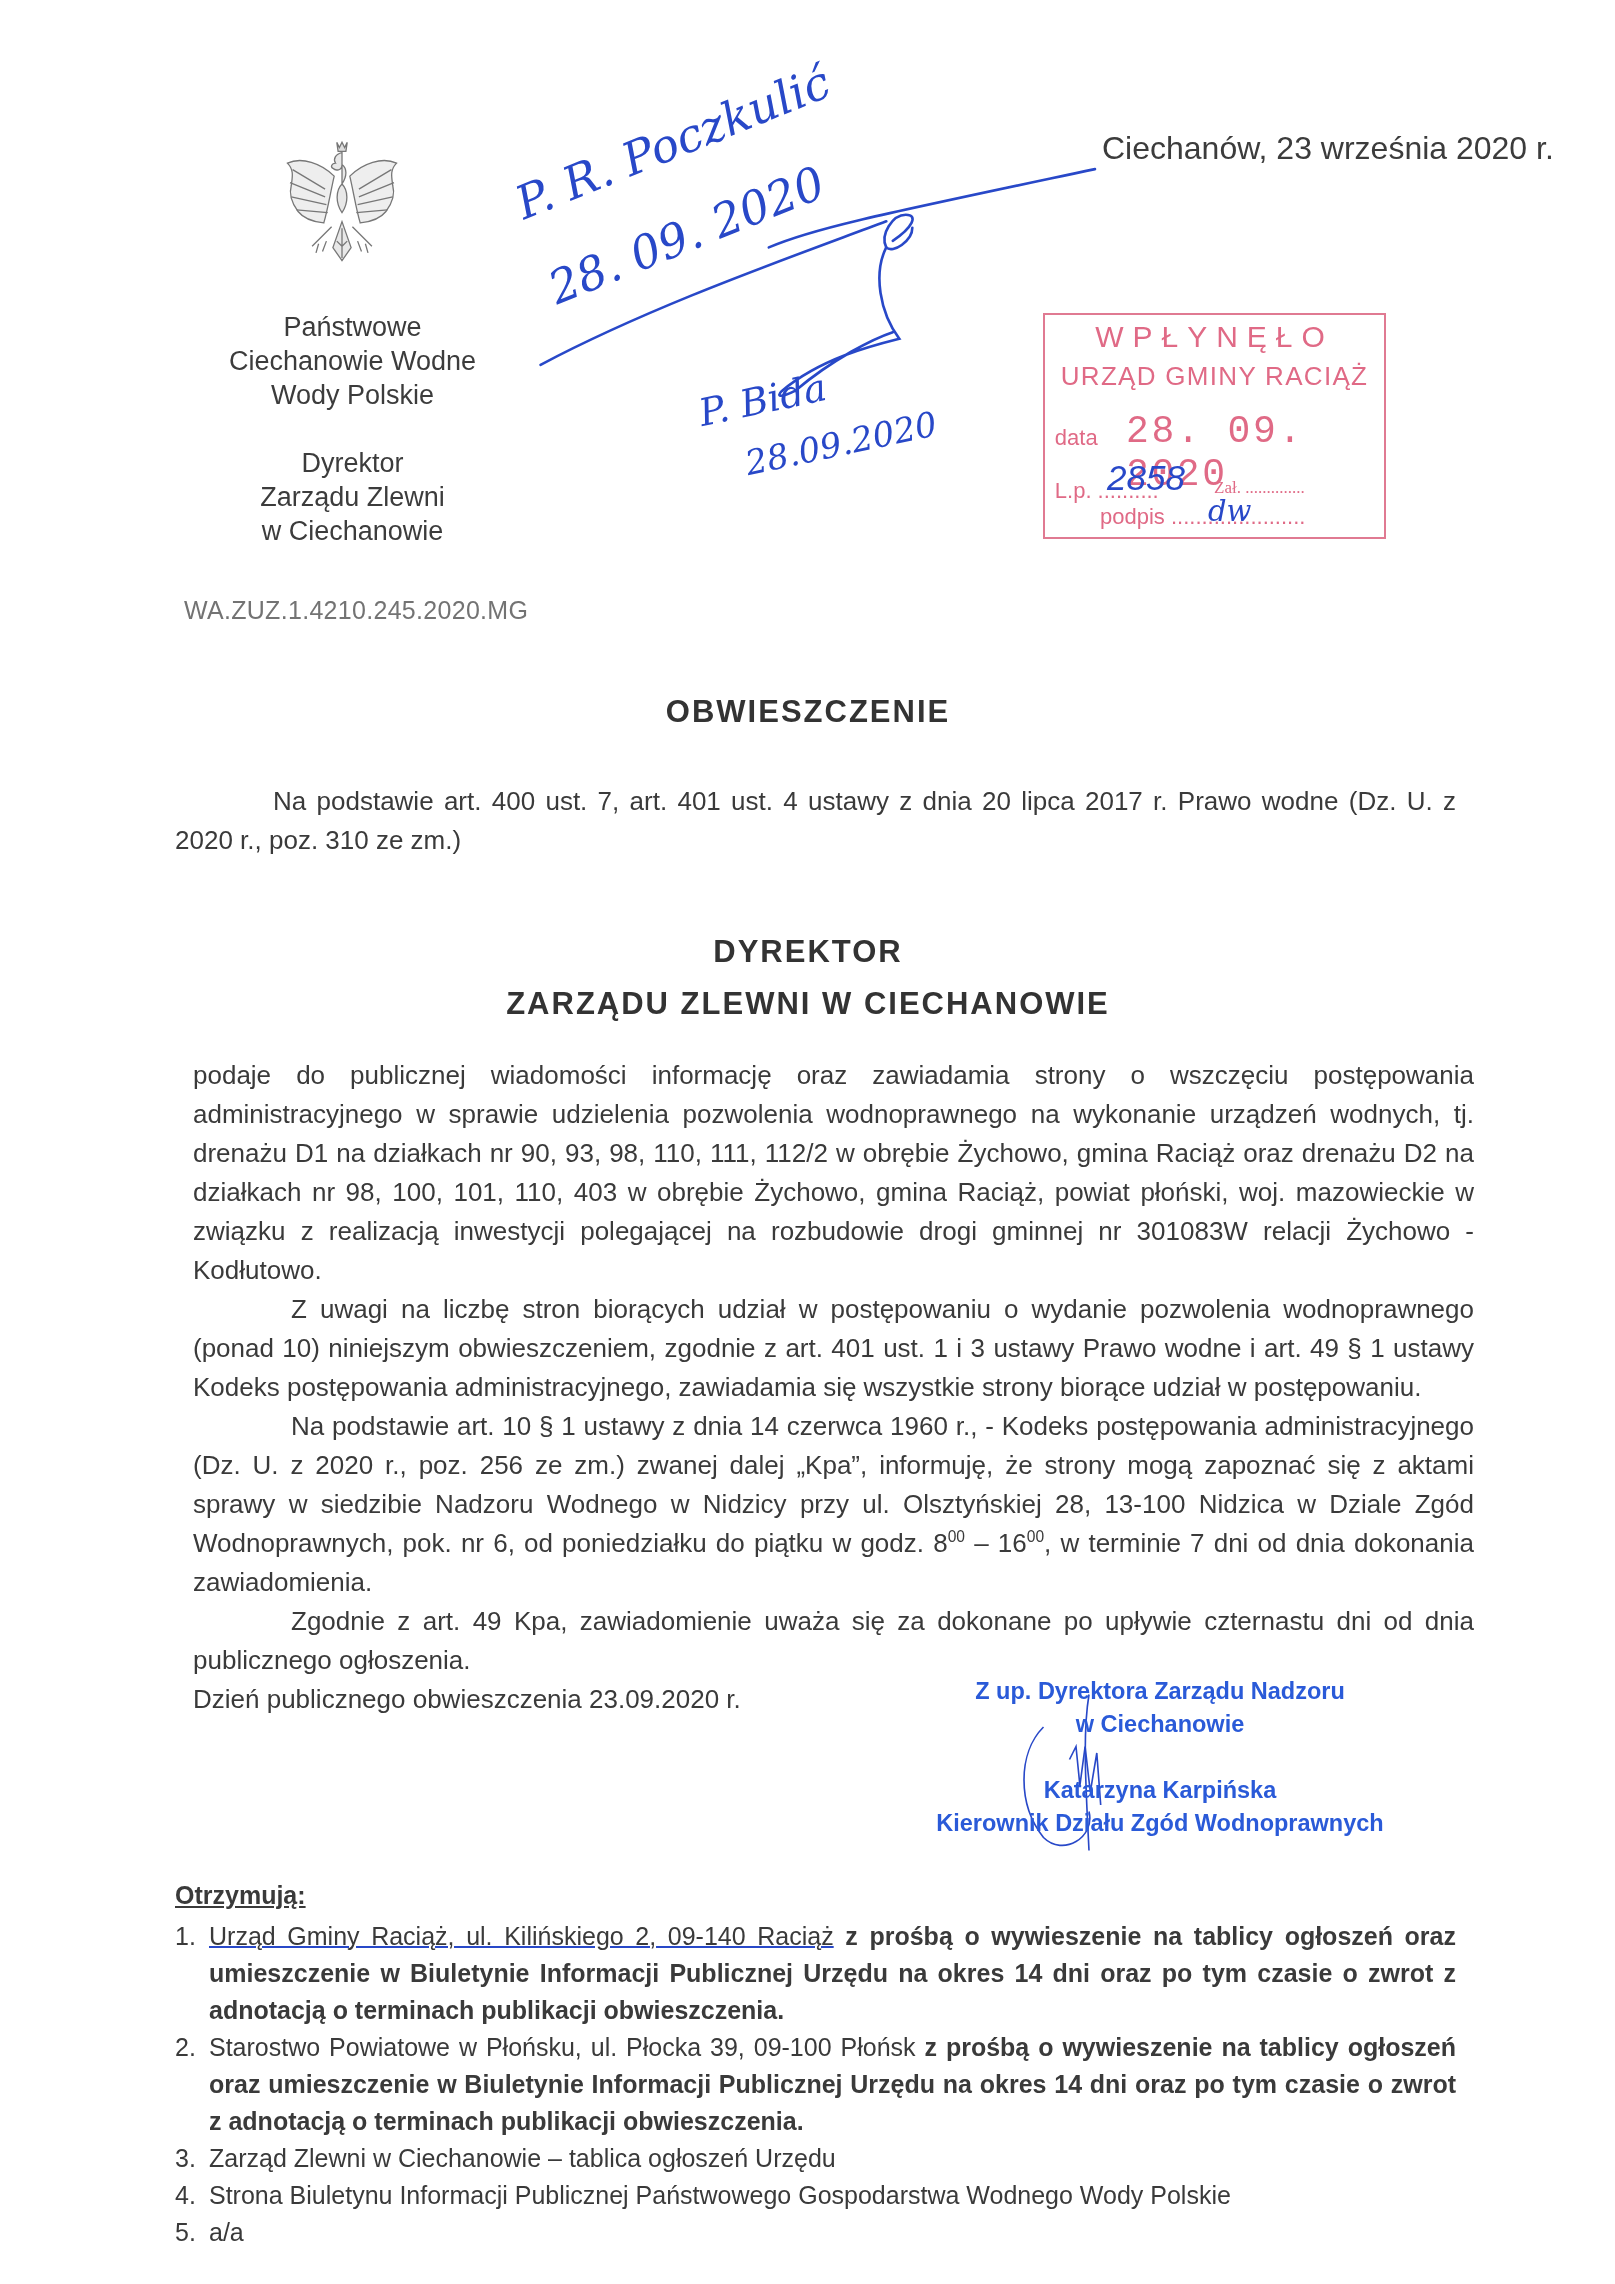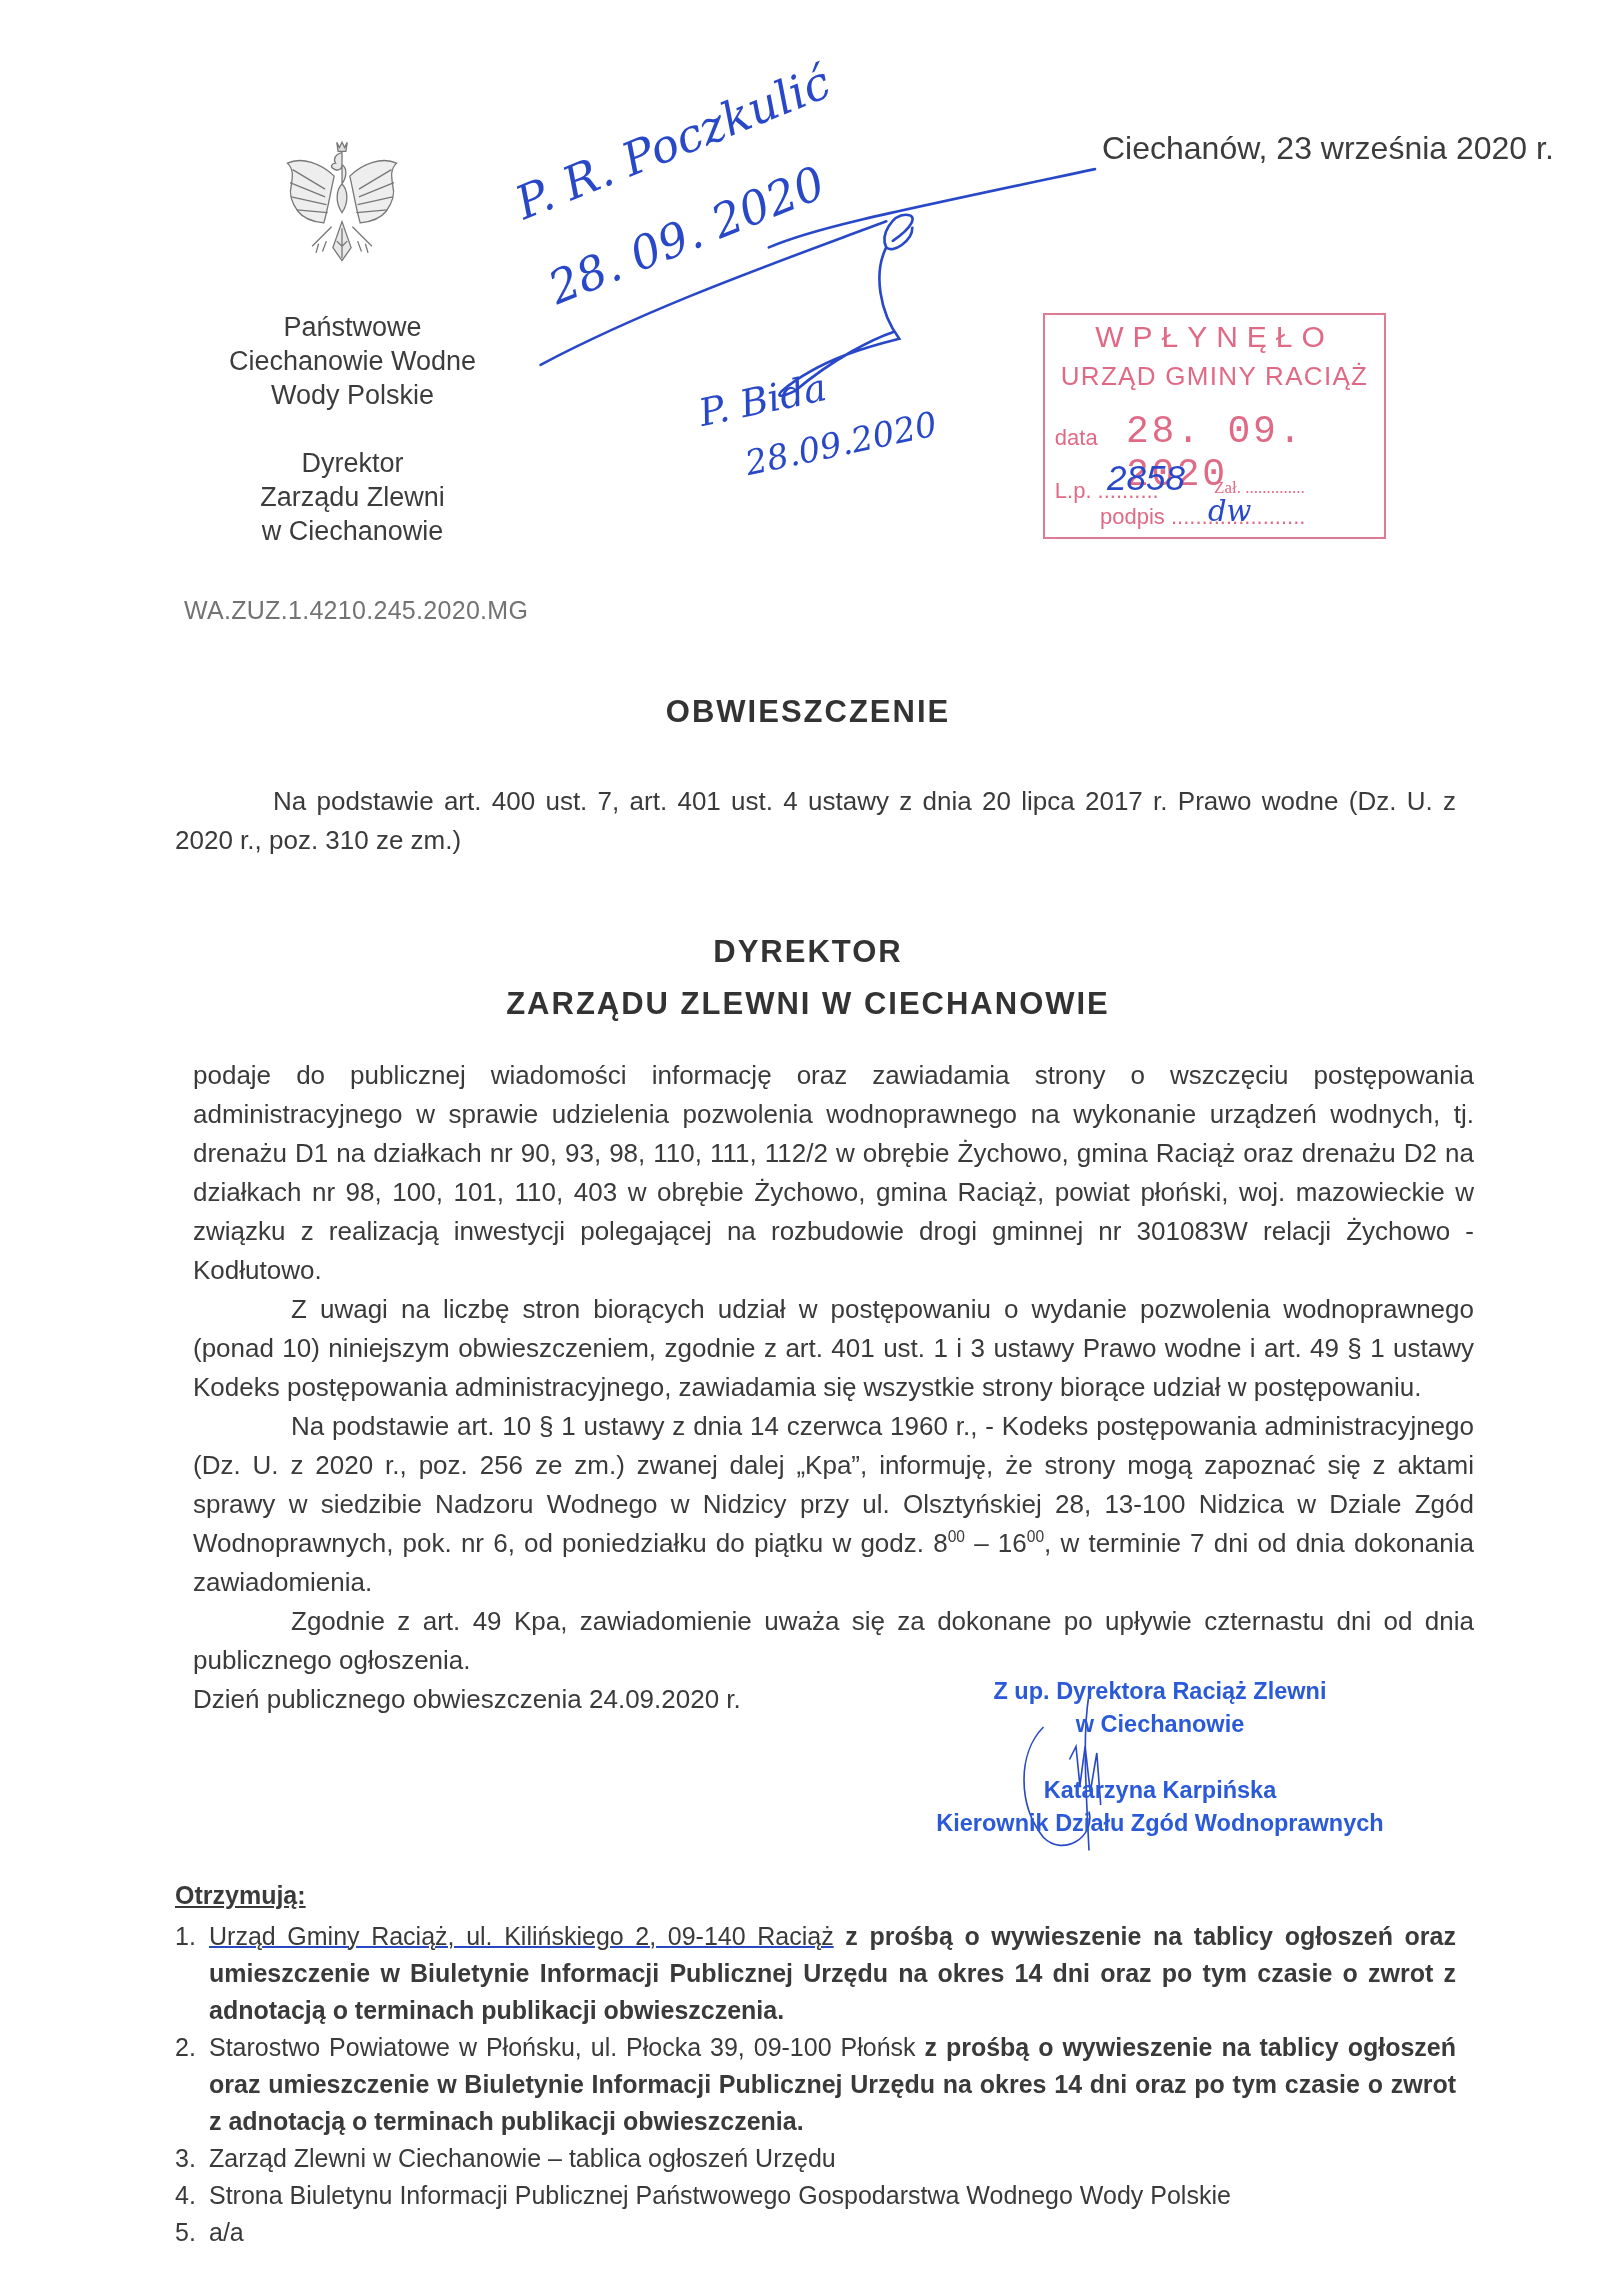--- a/index.html
+++ b/index.html
@@ -128,32 +128,32 @@
 <div id="director-title" class="abs">
   <div>DYREKTOR</div>
   <div>ZARZĄDU ZLEWNI W CIECHANOWIE</div>
 </div>
 
 <div id="body" class="abs txt">
   <p class="just">podaje do publicznej wiadomości informację oraz zawiadamia strony o wszczęciu postępowania administracyjnego w sprawie udzielenia pozwolenia wodnoprawnego na wykonanie urządzeń wodnych, tj. drenażu D1 na działkach nr 90, 93, 98, 110, 111, 112/2 w obrębie Żychowo, gmina Raciąż oraz drenażu D2 na działkach nr 98, 100, 101, 110, 403 w obrębie Żychowo, gmina Raciąż, powiat płoński, woj. mazowieckie w związku z realizacją inwestycji polegającej na rozbudowie drogi gminnej nr 301083W relacji Żychowo - Kodłutowo.</p>
   <p class="just indent">Z uwagi na liczbę stron biorących udział w postępowaniu o wydanie pozwolenia wodnoprawnego (ponad 10) niniejszym obwieszczeniem, zgodnie z art. 401 ust. 1 i 3 ustawy Prawo wodne i art. 49 § 1 ustawy Kodeks postępowania administracyjnego, zawiadamia się wszystkie strony biorące udział w postępowaniu.</p>
   <p class="just indent"><span>Na podstawie art. 10 § 1 ustawy z dnia 14 czerwca 1960 r., - Kodeks postępowania administracyjnego (Dz. U. z 2020 r., poz. 256 ze zm.) zwanej dalej „Kpa”, informuję, że strony mogą zapoznać się z aktami sprawy w siedzibie Nadzoru Wodnego w Nidzicy przy ul. Olsztyńskiej 28, 13-100 Nidzica w Dziale Zgód Wodnoprawnych, pok. nr 6, od poniedziałku do piątku w godz. </span><span>8</span><sup>00</sup><span> – </span><span>16</span><sup>00</sup><span>, w terminie 7 dni od dnia dokonania zawiadomienia.</span></p>
   <p class="just indent">Zgodnie z art. 49 Kpa, zawiadomienie uważa się za dokonane po upływie czternastu dni od dnia publicznego ogłoszenia.</p>
-  <p>Dzień publicznego obwieszczenia 24.09.2020 r.</p>
+  <p>Dzień publicznego obwieszczenia 23.09.2020 r.</p>
 </div>
 
 <svg id="sig-scribble" class="abs" viewBox="0 0 300 260">
   <g fill="none" stroke="#2848c8" stroke-width="2.5">
     <path d="M130 10 c-10 60 -5 140 0 240"></path>
     <path d="M60 60 c-40 40 -40 120 0 170 c30 30 80 0 70 -40"></path>
     <path d="M100 110 l10 -20 l6 60 l8 -60 l8 70 l10 -60 l6 80"></path>
   </g>
 </svg>
 <div id="signature" class="abs">
-  <div>Z up. Dyrektora Raciąż Zlewni</div>
+  <div>Z up. Dyrektora Zarządu Nadzoru</div>
   <div>w Ciechanowie</div>
   <div class="sig-gap"></div>
   <div>Katarzyna Karpińska</div>
   <div>Kierownik Działu Zgód Wodnoprawnych</div>
 </div>
 
 <div id="recipients" class="abs">
   <div id="recipients-heading">Otrzymują:</div>
   <ol>
     <li class="just">

